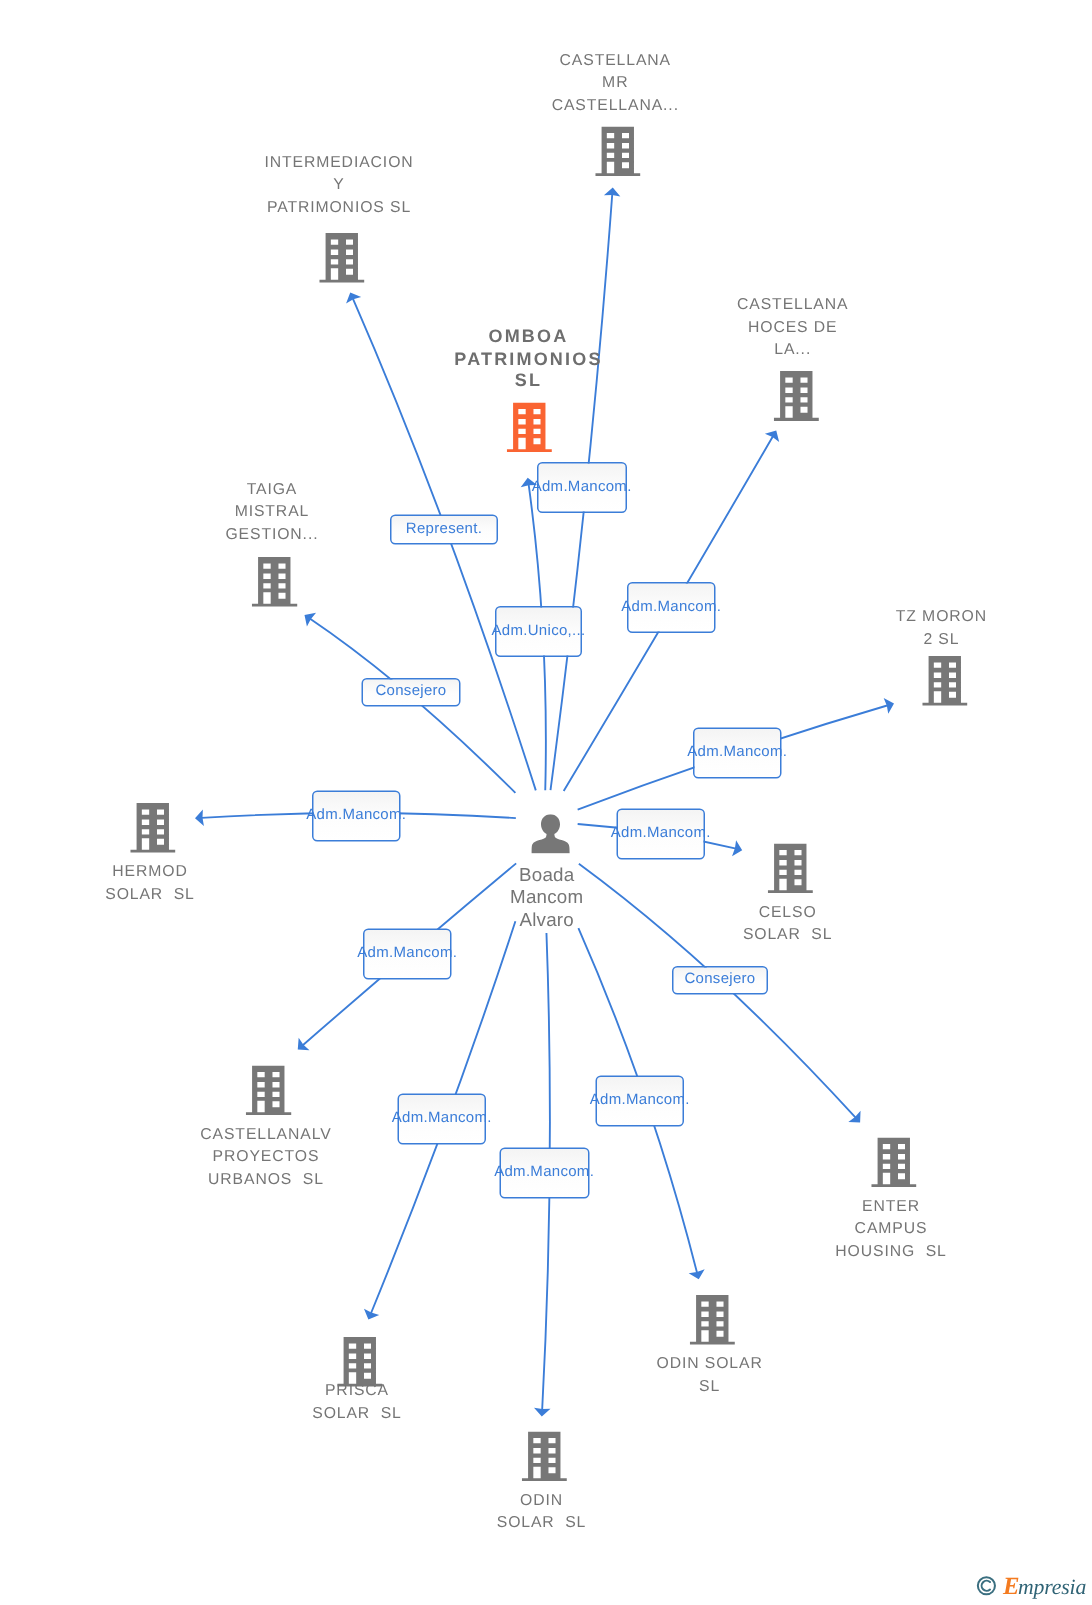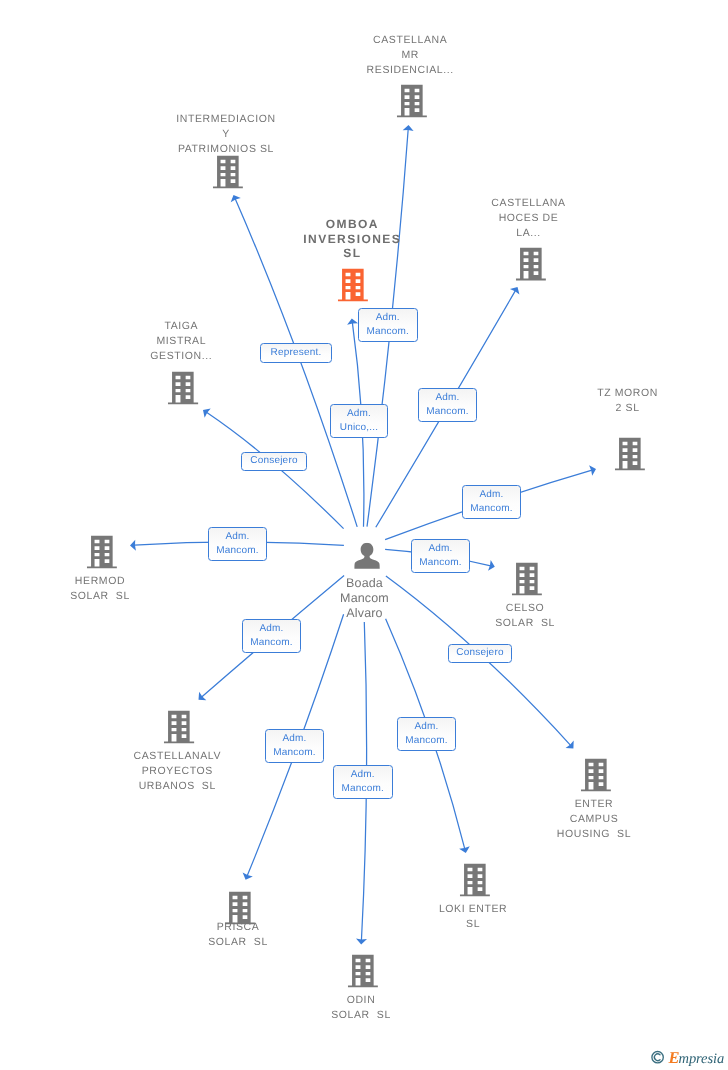--- a/index.html
+++ b/index.html
@@ -24,21 +24,21 @@
   .node .caption .ln{display:block;line-height:15px;white-space:pre;}
   #nodes .node .caption.person .ln{line-height:inherit;}
   .node.focus .caption{font-weight:bold;color:#6e6e6e;font-size:12px;letter-spacing:1.45px;margin-left:-0.5px;}
   .node.focus .caption .ln{line-height:14.4px;}
 
   .elabel{
     position:absolute;box-sizing:border-box;
     border:1.35px solid #3b7dd8;border-radius:3.5px;
     background:linear-gradient(#f4f4f4,#fdfdfd 55%,#ffffff);
     color:#3b7dd8;font-size:10px;letter-spacing:.2px;text-align:center;
-    display:flex;flex-direction:column;align-items:center;justify-content:center;
+    display:flex;flex-direction:row;align-items:center;justify-content:center;
   }
   .elabel .ln{display:block;line-height:14.5px;white-space:nowrap;}
   .elabel.one .ln{line-height:14.5px;text-align:center;}
 
   #watermark{position:absolute;line-height:0;}
   #watermark svg{display:block;}
 </style>
 </head>
 <body>
 
@@ -72,40 +72,40 @@
       <polygon points="361.20,944.40 356.01,938.51 361.47,939.41 367.00,939.11" fill="#3b7dd8"></polygon>
     </svg>
   <div id="nodes">
       <div class="node" style="left: 412.2px; top: 101.2px;">
         <div class="icon"><svg width="30.3" height="33.2" viewBox="0 0 30.3 33.2">
             <path fill="#777777" fill-rule="evenodd" d="M4.2 0 H25.8 V31.1 H30.3 V33.2 H0 V31.1 H4.2 ZM7.7 4.3 h4.9 v3.5 h-4.9 ZM17.8 4.3 h4.7 v3.5 h-4.7 ZM7.7 10.9 h4.9 v3.7 h-4.9 ZM17.8 10.9 h4.7 v3.7 h-4.7 ZM7.7 17.5 h4.9 v3.4 h-4.9 ZM17.8 17.5 h4.7 v3.4 h-4.7 ZM7.7 23.5 h4.9 v7.6 h-4.9 ZM17.8 23.8 h4.7 v3.9 h-4.7 Z"></path>
           </svg></div>
         <div class="caption" style="bottom: 23.5px;">
           <span class="ln">CASTELLANA</span>
           <span class="ln">MR</span>
-          <span class="ln">RESIDENCIAL...</span>
+          <span class="ln">CASTELLANA...</span>
         </div>
       </div>
       <div class="node" style="left: 228px; top: 172.2px;">
         <div class="icon"><svg width="30.3" height="33.2" viewBox="0 0 30.3 33.2">
             <path fill="#777777" fill-rule="evenodd" d="M4.2 0 H25.8 V31.1 H30.3 V33.2 H0 V31.1 H4.2 ZM7.7 4.3 h4.9 v3.5 h-4.9 ZM17.8 4.3 h4.7 v3.5 h-4.7 ZM7.7 10.9 h4.9 v3.7 h-4.9 ZM17.8 10.9 h4.7 v3.7 h-4.7 ZM7.7 17.5 h4.9 v3.4 h-4.9 ZM17.8 17.5 h4.7 v3.4 h-4.7 ZM7.7 23.5 h4.9 v7.6 h-4.9 ZM17.8 23.8 h4.7 v3.9 h-4.7 Z"></path>
           </svg></div>
-        <div class="caption" style="bottom: 15px;">
+        <div class="caption" style="bottom: 26px;">
           <span class="ln">INTERMEDIACION</span>
           <span class="ln">Y</span>
           <span class="ln">PATRIMONIOS SL</span>
         </div>
       </div>
       <div class="node focus" style="left: 352.8px; top: 285px;">
         <div class="icon"><svg width="30.3" height="33.2" viewBox="0 0 30.3 33.2">
             <path fill="#fa6432" fill-rule="evenodd" d="M4.2 0 H25.8 V31.1 H30.3 V33.2 H0 V31.1 H4.2 ZM7.7 4.3 h4.9 v3.5 h-4.9 ZM17.8 4.3 h4.7 v3.5 h-4.7 ZM7.7 10.9 h4.9 v3.7 h-4.9 ZM17.8 10.9 h4.7 v3.7 h-4.7 ZM7.7 17.5 h4.9 v3.4 h-4.9 ZM17.8 17.5 h4.7 v3.4 h-4.7 ZM7.7 23.5 h4.9 v7.6 h-4.9 ZM17.8 23.8 h4.7 v3.9 h-4.7 Z"></path>
           </svg></div>
         <div class="caption" style="bottom: 24.6px;">
           <span class="ln">OMBOA</span>
-          <span class="ln">INVERSIONES</span>
+          <span class="ln">PATRIMONIOS</span>
           <span class="ln">SL</span>
         </div>
       </div>
       <div class="node" style="left: 530.5px; top: 264.4px;">
         <div class="icon"><svg width="30.3" height="33.2" viewBox="0 0 30.3 33.2">
             <path fill="#777777" fill-rule="evenodd" d="M4.2 0 H25.8 V31.1 H30.3 V33.2 H0 V31.1 H4.2 ZM7.7 4.3 h4.9 v3.5 h-4.9 ZM17.8 4.3 h4.7 v3.5 h-4.7 ZM7.7 10.9 h4.9 v3.7 h-4.9 ZM17.8 10.9 h4.7 v3.7 h-4.7 ZM7.7 17.5 h4.9 v3.4 h-4.9 ZM17.8 17.5 h4.7 v3.4 h-4.7 ZM7.7 23.5 h4.9 v7.6 h-4.9 ZM17.8 23.8 h4.7 v3.9 h-4.7 Z"></path>
           </svg></div>
         <div class="caption" style="bottom: 23.5px;">
           <span class="ln">CASTELLANA</span>
           <span class="ln">HOCES DE</span>
@@ -119,21 +119,21 @@
         <div class="caption" style="bottom: 23.5px;">
           <span class="ln">TAIGA</span>
           <span class="ln">MISTRAL</span>
           <span class="ln">GESTION...</span>
         </div>
       </div>
       <div class="node" style="left: 629.6px; top: 454px;">
         <div class="icon"><svg width="30.3" height="33.2" viewBox="0 0 30.3 33.2">
             <path fill="#777777" fill-rule="evenodd" d="M4.2 0 H25.8 V31.1 H30.3 V33.2 H0 V31.1 H4.2 ZM7.7 4.3 h4.9 v3.5 h-4.9 ZM17.8 4.3 h4.7 v3.5 h-4.7 ZM7.7 10.9 h4.9 v3.7 h-4.9 ZM17.8 10.9 h4.7 v3.7 h-4.7 ZM7.7 17.5 h4.9 v3.4 h-4.9 ZM17.8 17.5 h4.7 v3.4 h-4.7 ZM7.7 23.5 h4.9 v7.6 h-4.9 ZM17.8 23.8 h4.7 v3.9 h-4.7 Z"></path>
           </svg></div>
-        <div class="caption" style="bottom: 38px; margin-top: 24px;">
+        <div class="caption" style="bottom: 20px; margin-top: 24px;">
           <span class="ln">TZ MORON</span>
           <span class="ln">2 SL</span>
         </div>
       </div>
       <div class="node" style="left: 102px; top: 552px;">
         <div class="icon"><svg width="30.3" height="33.2" viewBox="0 0 30.3 33.2">
             <path fill="#777777" fill-rule="evenodd" d="M4.2 0 H25.8 V31.1 H30.3 V33.2 H0 V31.1 H4.2 ZM7.7 4.3 h4.9 v3.5 h-4.9 ZM17.8 4.3 h4.7 v3.5 h-4.7 ZM7.7 10.9 h4.9 v3.7 h-4.9 ZM17.8 10.9 h4.7 v3.7 h-4.7 ZM7.7 17.5 h4.9 v3.4 h-4.9 ZM17.8 17.5 h4.7 v3.4 h-4.7 ZM7.7 23.5 h4.9 v7.6 h-4.9 ZM17.8 23.8 h4.7 v3.9 h-4.7 Z"></path>
           </svg></div>
         <div class="caption" style="top: 22.3px;">
           <span class="ln">HERMOD</span>
@@ -167,21 +167,21 @@
           <span class="ln">ENTER</span>
           <span class="ln">CAMPUS</span>
           <span class="ln">HOUSING  SL</span>
         </div>
       </div>
       <div class="node" style="left: 475.1px; top: 879.8px;">
         <div class="icon"><svg width="30.3" height="33.2" viewBox="0 0 30.3 33.2">
             <path fill="#777777" fill-rule="evenodd" d="M4.2 0 H25.8 V31.1 H30.3 V33.2 H0 V31.1 H4.2 ZM7.7 4.3 h4.9 v3.5 h-4.9 ZM17.8 4.3 h4.7 v3.5 h-4.7 ZM7.7 10.9 h4.9 v3.7 h-4.9 ZM17.8 10.9 h4.7 v3.7 h-4.7 ZM7.7 17.5 h4.9 v3.4 h-4.9 ZM17.8 17.5 h4.7 v3.4 h-4.7 ZM7.7 23.5 h4.9 v7.6 h-4.9 ZM17.8 23.8 h4.7 v3.9 h-4.7 Z"></path>
           </svg></div>
         <div class="caption" style="top: 22.3px;">
-          <span class="ln">LOKI ENTER</span>
+          <span class="ln">ODIN SOLAR</span>
           <span class="ln">SL</span>
         </div>
       </div>
       <div class="node" style="left: 240px; top: 907.8px;">
         <div class="icon"><svg width="30.3" height="33.2" viewBox="0 0 30.3 33.2">
             <path fill="#777777" fill-rule="evenodd" d="M4.2 0 H25.8 V31.1 H30.3 V33.2 H0 V31.1 H4.2 ZM7.7 4.3 h4.9 v3.5 h-4.9 ZM17.8 4.3 h4.7 v3.5 h-4.7 ZM7.7 10.9 h4.9 v3.7 h-4.9 ZM17.8 10.9 h4.7 v3.7 h-4.7 ZM7.7 17.5 h4.9 v3.4 h-4.9 ZM17.8 17.5 h4.7 v3.4 h-4.7 ZM7.7 23.5 h4.9 v7.6 h-4.9 ZM17.8 23.8 h4.7 v3.9 h-4.7 Z"></path>
           </svg></div>
         <div class="caption" style="top: 12px;">
           <span class="ln">PRISCA</span>
           <span class="ln">SOLAR  SL</span>

